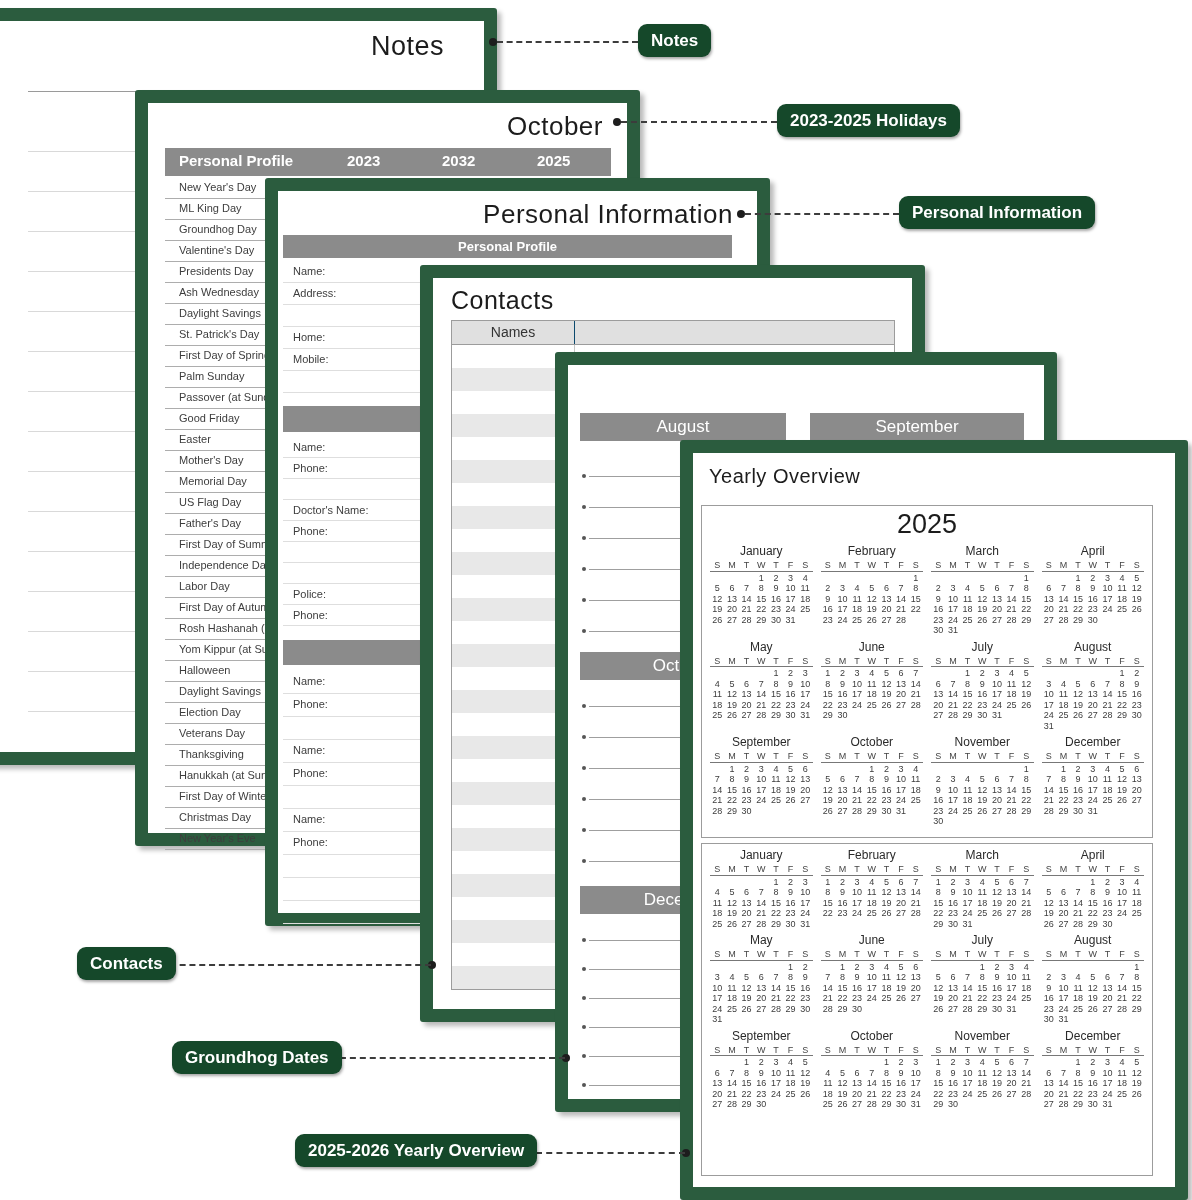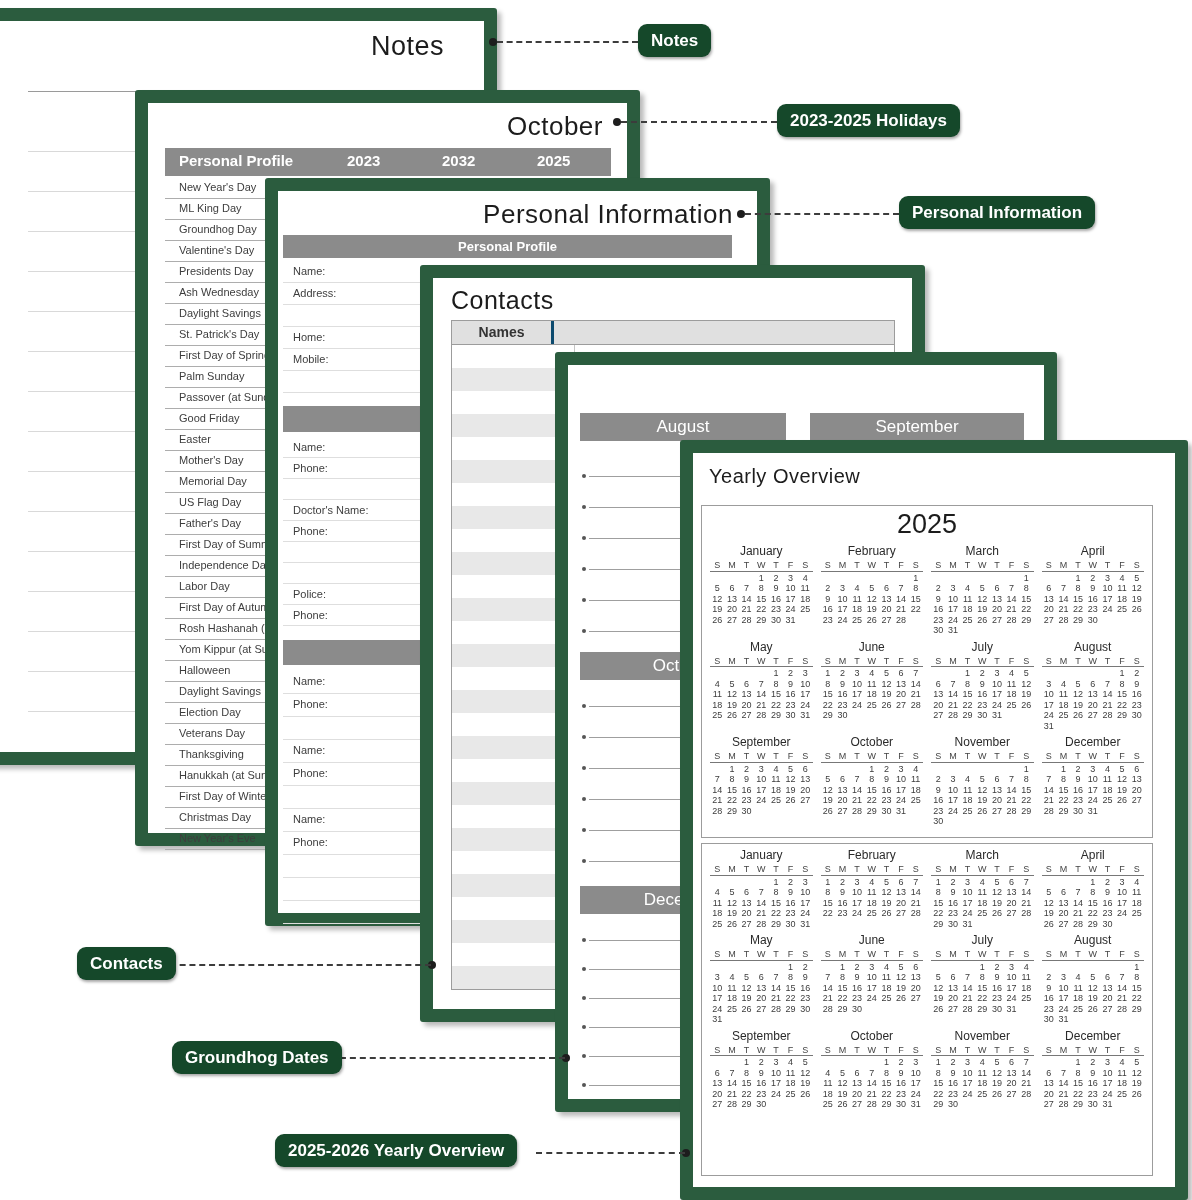--- a/index.html
+++ b/index.html
@@ -30,21 +30,21 @@
     border-bottom:1px solid #adadad;padding-left:14px;white-space:nowrap;overflow:visible;}
   
   .pibar{text-align:center;font-weight:bold;font-size:13px;line-height:23px;}
   .pirows{position:absolute;}
   .pirow{height:21px;line-height:20px;font-size:11px;color:#3d3d3d;
     border-bottom:1px solid #dedede;padding-left:10px;white-space:nowrap;}
   
   .ctable{position:absolute;border:1px solid #9c9c9c;box-sizing:border-box;}
   .chead{display:flex;height:23px;background:#e0e0e0;border-bottom:1px solid #9c9c9c;}
   .chead .hc{line-height:22px;text-align:center;font-size:14px;color:#333;box-sizing:border-box;}
-  .chead .hc1{width:102px;border-right:3px solid #0c4a6e;font-weight:bold;}
+  .chead .hc1{width:123px;border-right:1px solid #0c4a6e;}
   .chead .hc2{flex:1;}
   .crow{display:flex;height:23px;}
   .crow:nth-child(even){background:#e8e8e8;}
   .crow .c1{width:123px;border-right:1px solid #c6c6c6;box-sizing:border-box;}
   .crow .c2{flex:1;}
   
   .p5title{position:absolute;width:100%;text-align:center;font-size:22px;color:#1c1c1c;}
   .p5bar{text-align:center;color:#fff;font-size:17px;line-height:28px;}
   .igroup{position:absolute;}
   .irow{position:relative;height:31px;}
@@ -1495,13 +1495,13 @@
 <div class="dashline" style="left:320px;top:1057px;width:245px"></div>
 
 <div class="cdot" style="left:682px;top:1149px"></div>
 <div class="dashline" style="left:536px;top:1152px;width:149px"></div>
 
 <div class="badge" style="left:638px;top:24px">Notes</div>
 <div class="badge" style="left:777px;top:104px">2023-2025 Holidays</div>
 <div class="badge" style="left:899px;top:196px">Personal Information</div>
 <div class="badge" style="left:77px;top:947px">Contacts</div>
 <div class="badge" style="left:172px;top:1041px">Groundhog Dates</div>
-<div class="badge" style="left:275px;top:1134px">2025-2026 Yearly Overview</div>
+<div class="badge" style="left:295px;top:1134px">2025-2026 Yearly Overview</div>
 
 </body></html>

